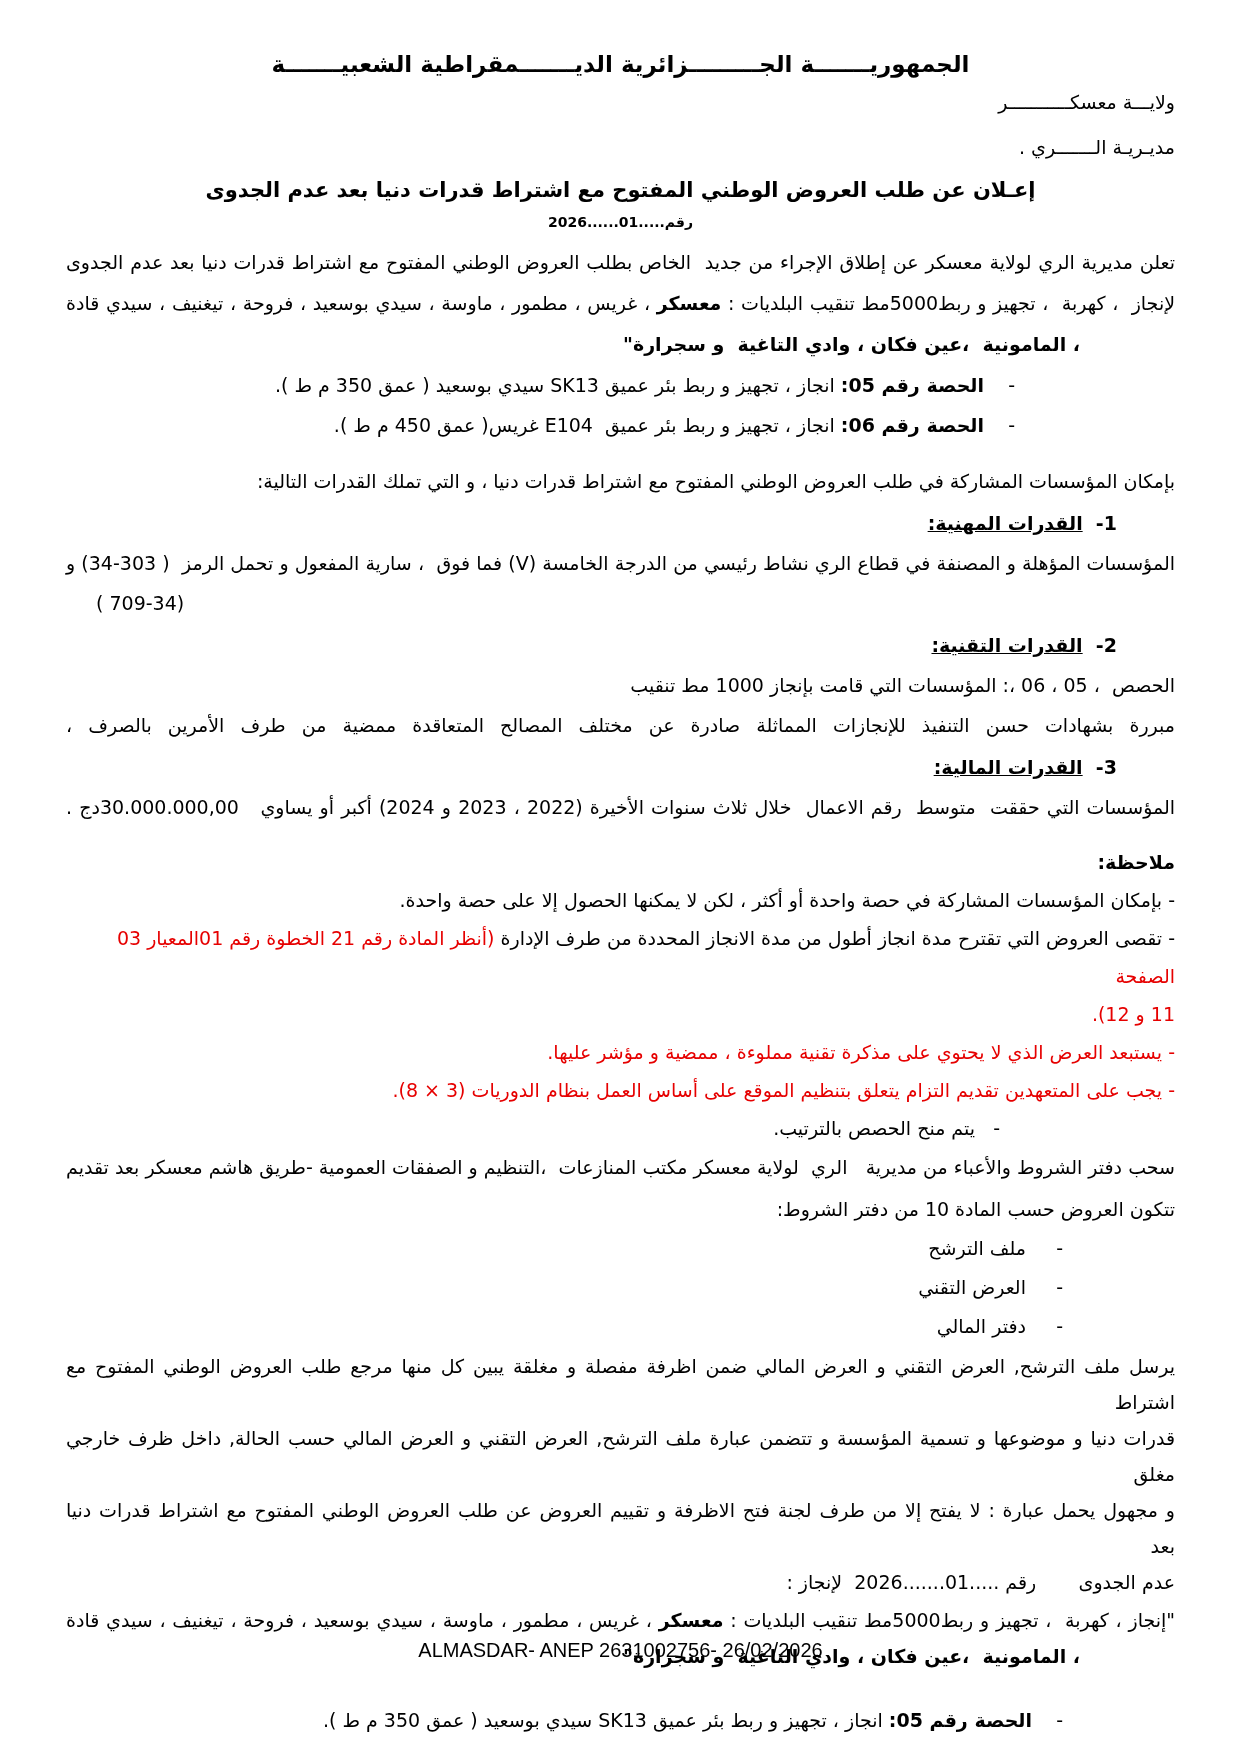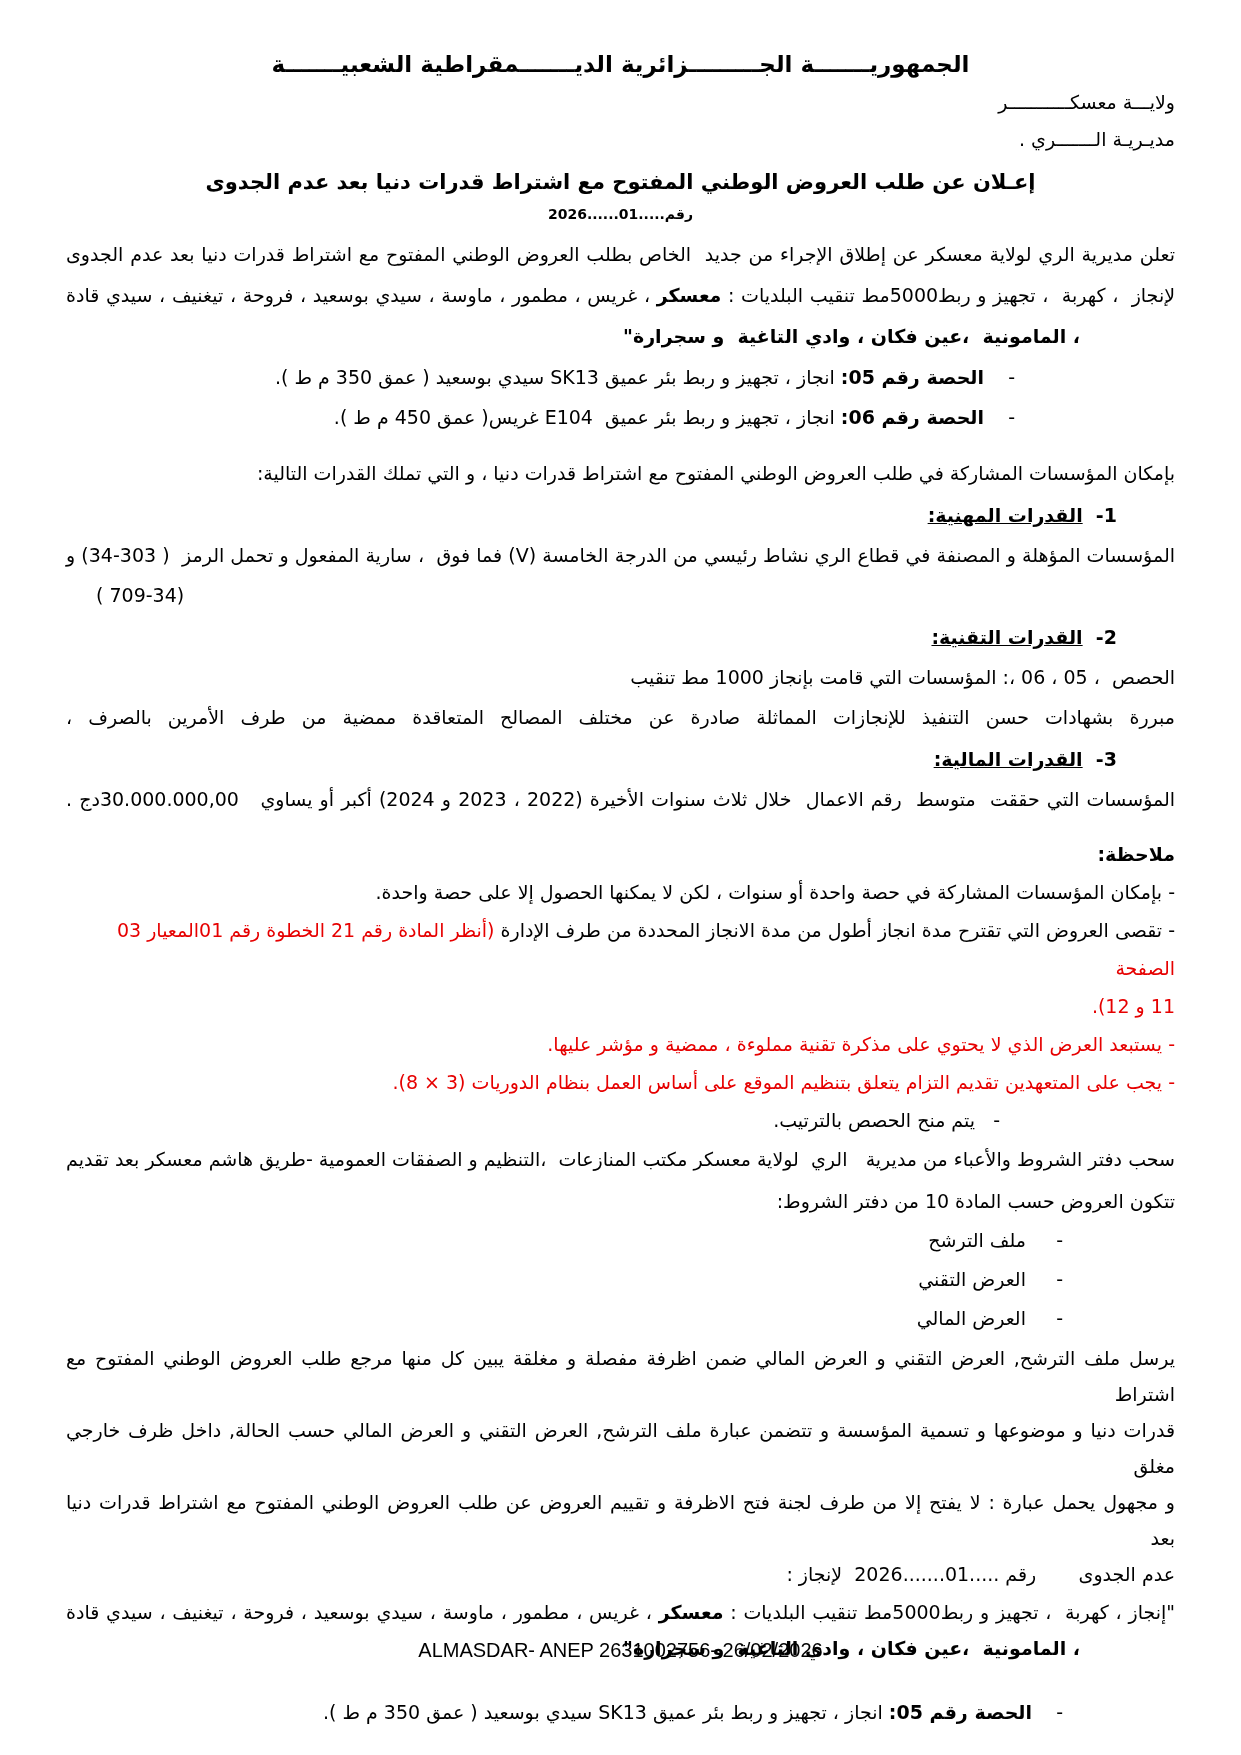--- a/index.html
+++ b/index.html
@@ -71,21 +71,21 @@
   }
 </style>
 </head>
 <body>
 
 <div class="page">
 
   <div class="ln republic center">الجمهوريـــــــة الجـــــــــزائرية الديـــــــمقراطية الشعبيـــــــة</div>
 
   <div class="ln org-line" style="margin-top:8px;">ولايـــة معسكـــــــــــر</div>
-  <div class="ln org-line" style="margin-top:8px;">مديـريـة الـــــــري .</div>
+  <div class="ln org-line" style="margin-top:16px;">مديـريـة الـــــــري .</div>
 
   <div class="ln title1 center">إعـلان عن طلب العروض الوطني المفتوح مع اشتراط قدرات دنيا بعد عدم الجدوى</div>
   <div class="ln title2 center">رقم.....01......2026</div>
 
   <div class="intro">
     <div class="ln just">تعلن مديرية الري لولاية معسكر عن إطلاق الإجراء من جديد  الخاص بطلب العروض الوطني المفتوح مع اشتراط قدرات دنيا بعد عدم الجدوى</div>
     <div class="ln just"><span>لإنجاز  ، كهربة  ، تجهيز و ربط5000مط تنقيب البلديات : </span><span class="b">معسكر</span><span> ، غريس ، مطمور ، ماوسة ، سيدي بوسعيد ، فروحة ، تيغنيف ، سيدي قادة</span></div>
     <div class="ln line-indent">، المامونية  ،عين فكان ، وادي التاغية  و سجرارة"</div>
   </div>
 
@@ -108,38 +108,38 @@
     <div class="ln just">مبررة بشهادات حسن التنفيذ للإنجازات المماثلة صادرة عن مختلف المصالح المتعاقدة ممضية من طرف الأمرين بالصرف ،</div>
   </div>
 
   <div class="sec-body">
     <div class="ln sec-head"><span>3-  </span><span class="u">القدرات المالية:</span></div>
     <div class="ln just">المؤسسات التي حققت  متوسط  رقم الاعمال  خلال ثلاث سنوات الأخيرة (2022 ، 2023 و 2024) أكبر أو يساوي   30.000.000,00دج .</div>
   </div>
 
   <div class="note">
     <div class="ln note-head">ملاحظة:</div>
-    <div class="ln">- بإمكان المؤسسات المشاركة في حصة واحدة أو سنوات ، لكن لا يمكنها الحصول إلا على حصة واحدة.</div>
+    <div class="ln">- بإمكان المؤسسات المشاركة في حصة واحدة أو أكثر ، لكن لا يمكنها الحصول إلا على حصة واحدة.</div>
     <div class="ln"><span>- تقصى العروض التي تقترح مدة انجاز أطول من مدة الانجاز المحددة من طرف الإدارة </span><span class="red">(أنظر المادة رقم 21 الخطوة رقم 01المعيار 03   الصفحة</span></div>
     <div class="ln red">11 و 12).</div>
     <div class="ln red">- يستبعد العرض الذي لا يحتوي على مذكرة تقنية مملوءة ، ممضية و مؤشر عليها.</div>
     <div class="ln red">- يجب على المتعهدين تقديم التزام يتعلق بتنظيم الموقع على أساس العمل بنظام الدوريات (3 × 8).</div>
     <div class="ln n5">-   يتم منح الحصص بالترتيب.</div>
   </div>
 
   <div class="withdraw">
     <div class="ln just">سحب دفتر الشروط والأعباء من مديرية   الري  لولاية معسكر مكتب المنازعات  ،التنظيم و الصفقات العمومية -طريق هاشم معسكر بعد تقديم</div>
   </div>
 
   <div class="ln compose-intro">تتكون العروض حسب المادة 10 من دفتر الشروط:</div>
 
   <div class="offers">
     <div class="ln"><span>-     </span><span>ملف الترشح</span></div>
     <div class="ln"><span>-     </span><span>العرض التقني</span></div>
-    <div class="ln"><span>-     </span><span>العرض المالي</span></div>
+    <div class="ln"><span>-     </span><span>دفتر المالي</span></div>
   </div>
 
   <div class="envelope">
     <div class="ln just">يرسل ملف الترشح, العرض التقني و العرض المالي ضمن اظرفة مفصلة و مغلقة يبين كل منها مرجع طلب العروض الوطني المفتوح مع اشتراط</div>
     <div class="ln just">قدرات دنيا و موضوعها و تسمية المؤسسة و تتضمن عبارة ملف الترشح, العرض التقني و العرض المالي حسب الحالة, داخل ظرف خارجي مغلق</div>
     <div class="ln just">و مجهول يحمل عبارة : لا يفتح إلا من طرف لجنة فتح الاظرفة و تقييم العروض عن طلب العروض الوطني المفتوح مع اشتراط قدرات دنيا    بعد</div>
     <div class="ln">عدم الجدوى       رقم .....01.......2026  لإنجاز :</div>
   </div>
 
   <div class="repeat">

